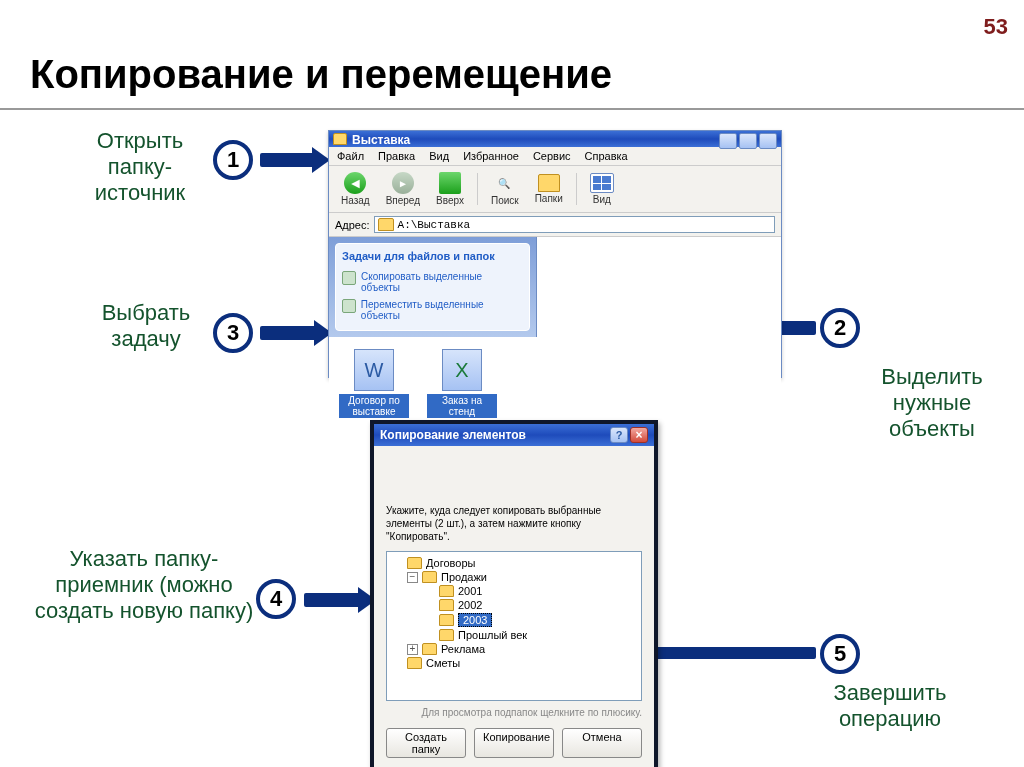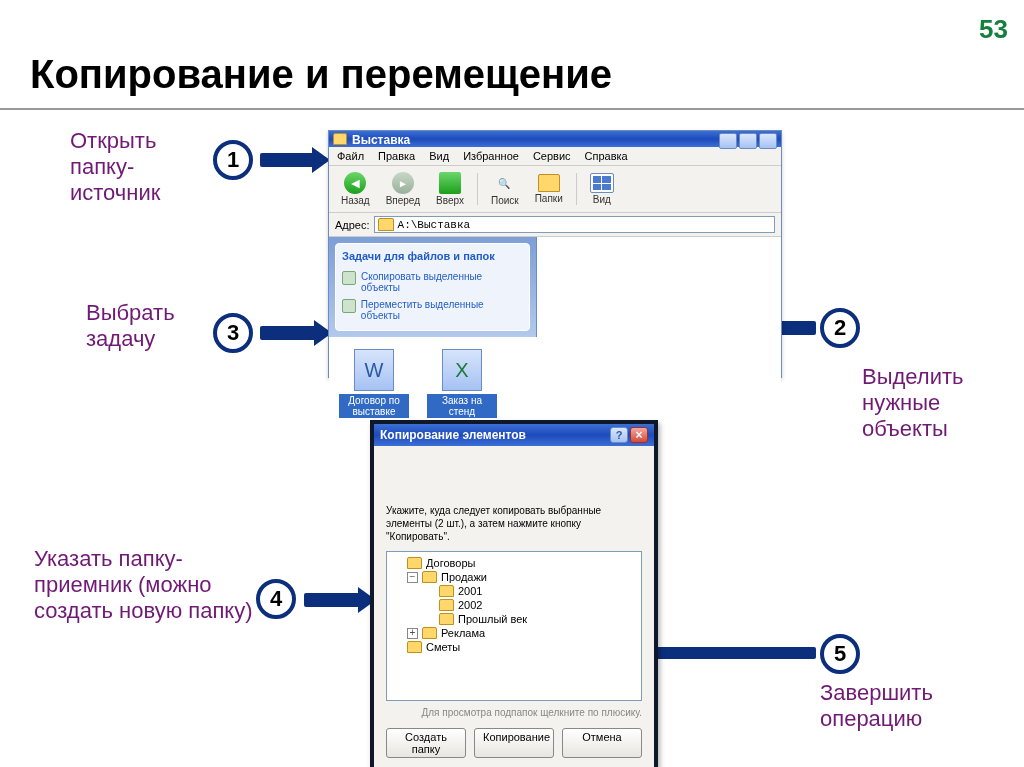--- a/index.html
+++ b/index.html
@@ -1,30 +1,30 @@
 <!DOCTYPE html>
 <html><head>
 <meta charset="utf-8">
 <style>
   * { box-sizing: border-box; margin: 0; padding: 0; }
   body { font-family: Arial, sans-serif; width: 1024px; height: 767px; background: #fff; position: relative; }
-  .page-num { position: absolute; top: 14px; right: 16px; font-size: 26px; font-weight: bold; color: #15803d; }
+  .page-num { position: absolute; top: 14px; right: 16px; font-size: 22px; font-weight: bold; color: #7f1d1d; }
   .main-title { position: absolute; top: 52px; left: 30px; font-size: 40px; font-weight: bold; color: #000; }
   .hr { position: absolute; top: 108px; left: 0; width: 1024px; height: 2px; background: #999; }
 
   
   .badge { position: absolute; width: 40px; height: 40px; border: 4px solid #0b2e7d; border-radius: 50%; background: #fff; display: flex; align-items: center; justify-content: center; font-size: 22px; font-weight: bold; color: #000; }
   .badge-1 { top: 140px; left: 213px; }
   .badge-2 { top: 308px; left: 820px; }
   .badge-3 { top: 313px; left: 213px; }
   .badge-4 { top: 579px; left: 256px; }
   .badge-5 { top: 634px; left: 820px; }
 
   
-  .step-lbl { position: absolute; font-size: 22px; color: #701a75; }
+  .step-lbl { position: absolute; font-size: 22px; color: #14532d; text-align: center; }
   .lbl-1 { top: 128px; left: 70px; width: 140px;}
   .lbl-2 { top: 364px; left: 862px; width: 140px; }
   .lbl-3 { top: 300px; left: 86px; width: 120px;}
   .lbl-4 { top: 546px; left: 34px; width: 220px;}
   .lbl-5 { top: 680px; left: 820px; width: 140px;}
 
   
   .arrow { position: absolute; height: 14px; }
   .arrow::after { content: ""; position: absolute; right: -16px; top: -6px; border-left: 18px solid #0b2e7d; border-top: 13px solid transparent; border-bottom: 13px solid transparent; }
   .arrow .shaft { background: #0b2e7d; height: 14px; width: 100%; border-radius: 2px; }
@@ -231,20 +231,24 @@
           <span>Продажи</span>
         </div>
       <div class="tnode ind3">
           <span class="fico"></span>
           <span>2001</span>
         </div>
       <div class="tnode ind3">
           <span class="fico"></span>
           <span>2002</span>
         </div>
+      <div class="tnode ind3 sel">
+          <span class="fico"></span>
+          <span>2003</span>
+        </div>
       <div class="tnode ind3">
           <span class="fico"></span>
           <span>Прошлый век</span>
         </div>
       <div class="tnode ind1">
           <span class="pm">+</span>
           <span class="fico"></span>
           <span>Реклама</span>
         </div>
       <div class="tnode ind1">

